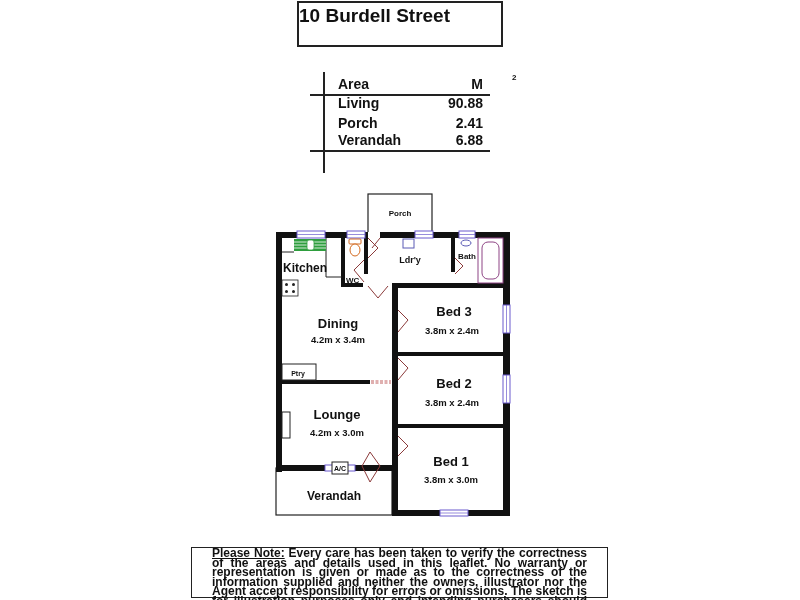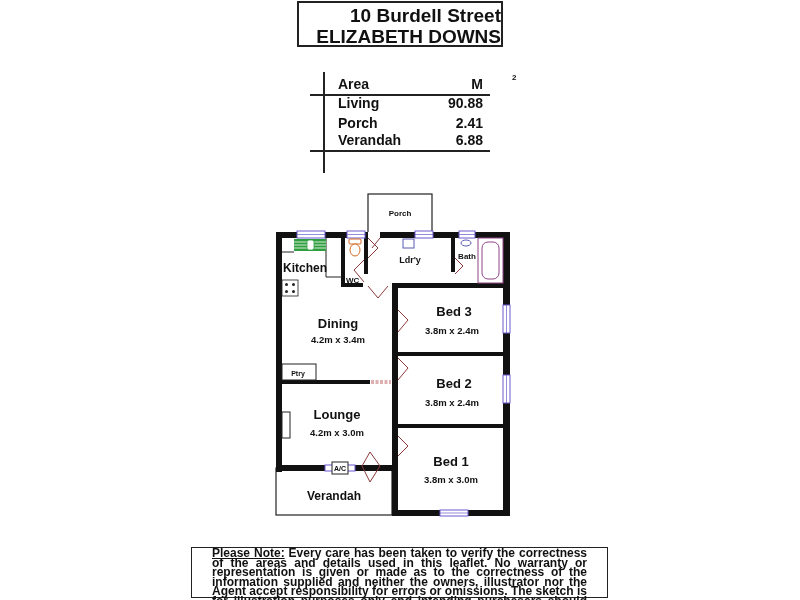--- a/index.html
+++ b/index.html
@@ -1,36 +1,35 @@
 <!DOCTYPE html>
 <html><head>
 <meta charset="utf-8">
 <style>
   html, body { margin:0; padding:0; background:#ffffff; }
   body { width:800px; height:600px; position:relative; overflow:hidden; font-family:"Liberation Sans", sans-serif; color:#111; }
-  .title-box { position:absolute; left:297px; top:1px; width:206px; height:46px; border:2px solid #222; box-sizing:border-box; text-align:right; font-weight:bold; font-size:19px; line-height:21px; padding-top:2px; }
+  .title-box { position:absolute; left:297px; top:1px; width:206px; height:46px; border:2px solid #222; box-sizing:border-box; text-align:left; font-weight:bold; font-size:19px; line-height:21px; padding-top:2px; }
   .title-box div { white-space:nowrap; }
   .area-table { position:absolute; left:310px; top:72px; width:190px; height:102px; font-weight:bold; font-size:14px; }
   .area-table .vline { position:absolute; left:13px; top:0; width:2px; height:101px; background:#222; }
   .area-table .hline { position:absolute; left:0; height:2px; width:180px; background:#222; }
   .area-table .row { position:absolute; left:28px; width:145px; height:17px; }
   .area-table .row .lbl { position:absolute; left:0; top:0; }
   .area-table .row .val { position:absolute; right:0; top:0; text-align:right; }
   .area-table .sup { position:absolute; left:174px; top:-3px; font-size:8px; }
   svg.plan { position:absolute; left:0; top:0; }
   .room-label { font-family:"Liberation Sans", sans-serif; font-weight:bold; fill:#111; }
   .note-box { position:absolute; left:191px; top:547px; width:417px; height:51px; border:1px solid #222; box-sizing:border-box; font-size:12px; font-weight:bold; line-height:9.5px; padding:1px 20px; text-align:justify; color:#111; }
   .note-box .note-head { text-decoration:underline; }
 </style>
 </head>
 <body>
 
 <div class="title-box">
   <div>10 Burdell Street</div>
-  <div>ELIZABETH DOWNS</div>
 </div>
 
 <div class="area-table">
   <div class="vline"></div>
   <div class="row" style="top:4px;">
     <span class="lbl">Area</span>
     <span class="val">M</span>
     <span class="sup">2</span>
   </div>
   <div class="hline" style="top:22px;"></div>

